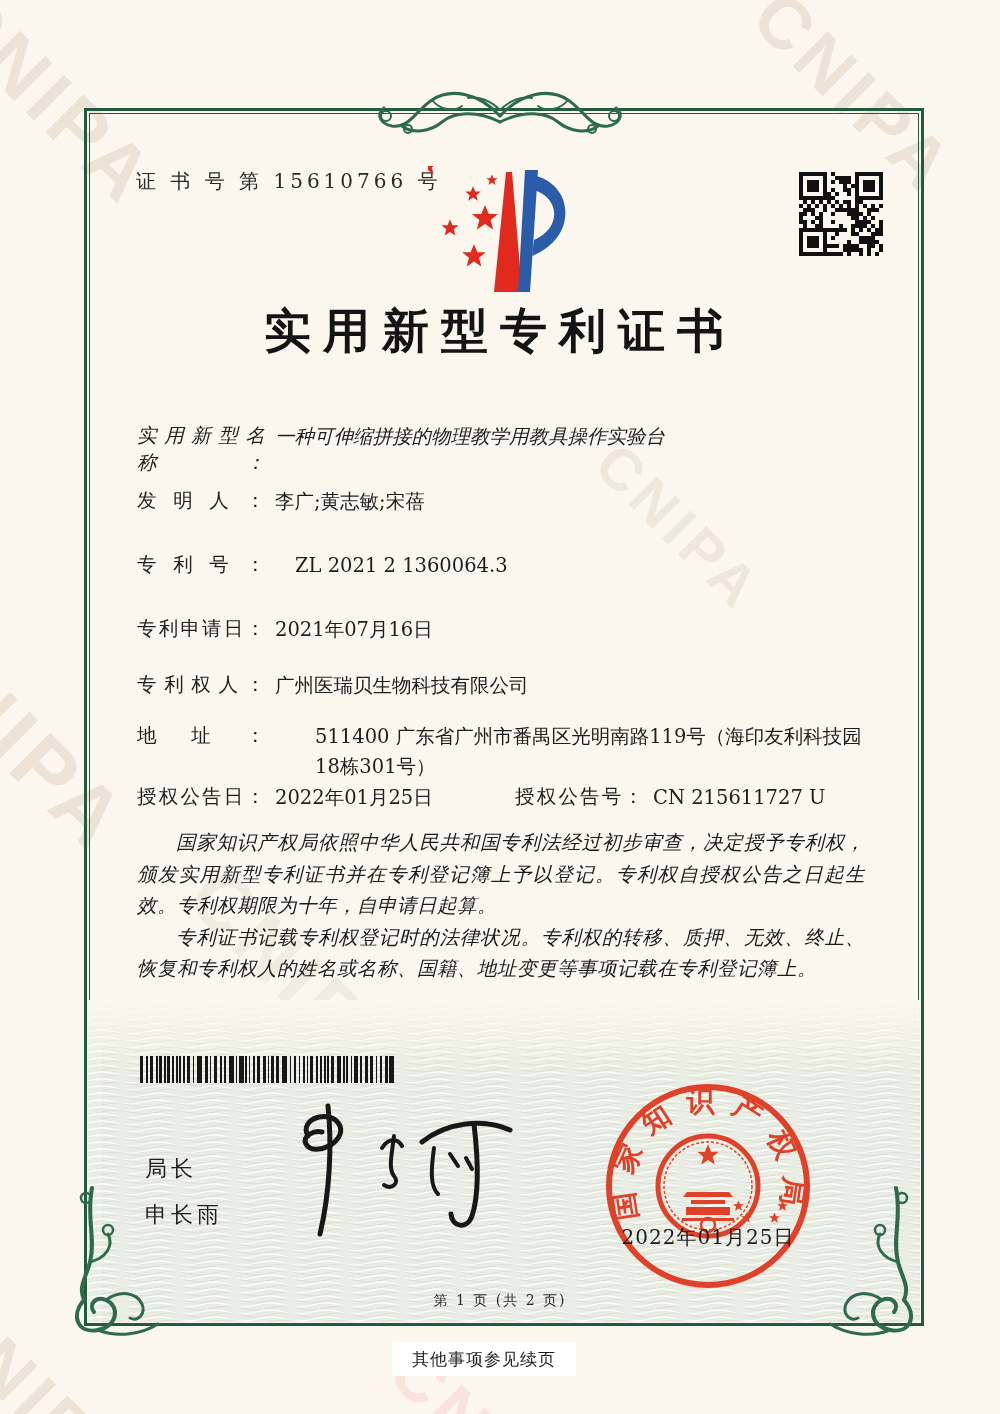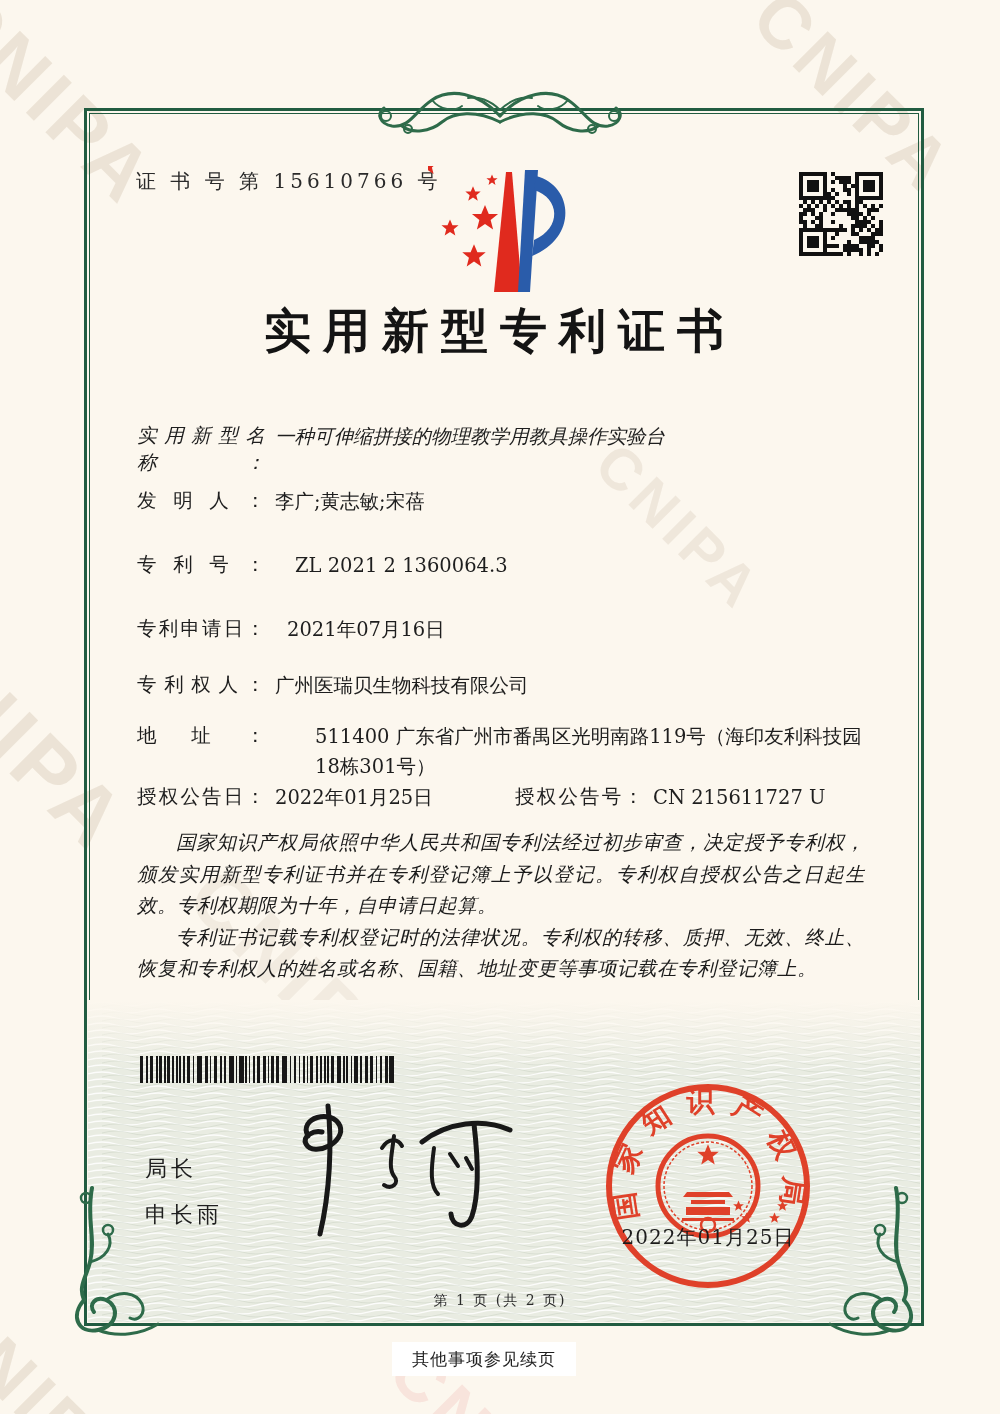--- a/index.html
+++ b/index.html
@@ -670,21 +670,21 @@
   <span class="fvalue">一种可伸缩拼接的物理教学用教具操作实验台</span>
 </div>
 <div class="frow" style="top:487px;">
   <span class="flabel">发明人：</span>
   <span class="fvalue">李广;黄志敏;宋蓓</span>
 </div>
 <div class="frow" style="top:551px;gap:20px;">
   <span class="flabel">专利号：</span>
   <span class="fvalue">ZL 2021 2 1360064.3</span>
 </div>
-<div class="frow" style="top:615px;gap:12px;">
+<div class="frow" style="top:615px;">
   <span class="flabel">专利申请日：</span>
   <span class="fvalue">2021年07月16日</span>
 </div>
 <div class="frow" style="top:671px;">
   <span class="flabel">专利权人：</span>
   <span class="fvalue">广州医瑞贝生物科技有限公司</span>
 </div>
 <div class="frow" style="top:722px;gap:40px;">
   <span class="flabel">地址：</span>
   <span class="fvalue">511400 广东省广州市番禺区光明南路119号（海印友利科技园18栋301号）</span>

